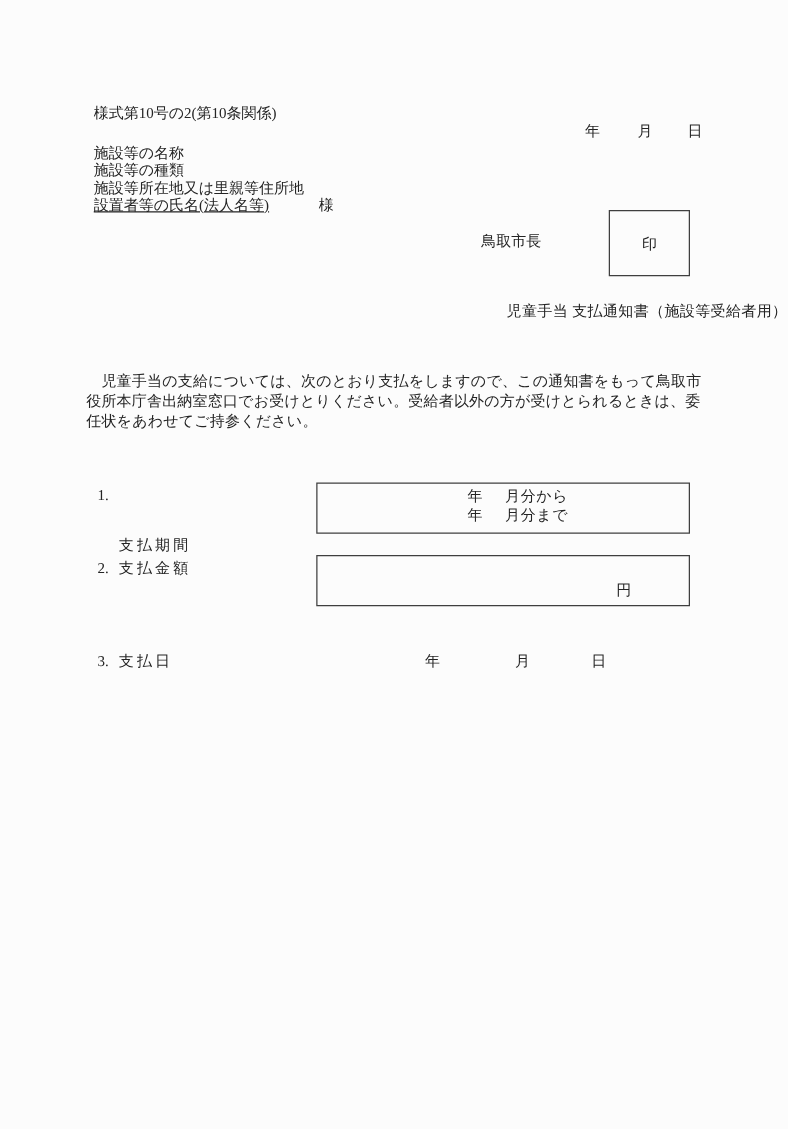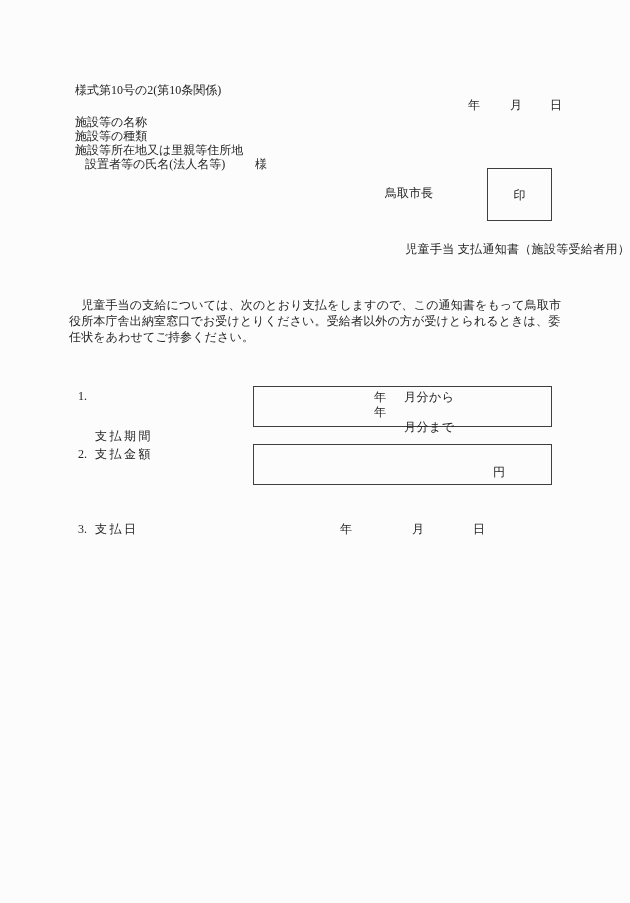--- a/index.html
+++ b/index.html
@@ -75,21 +75,21 @@
   <div>
     <span class="t" style="left:468px; top:99px;">年</span>
     <span class="t" style="left:510px; top:99px;">月</span>
     <span class="t" style="left:550px; top:99px;">日</span>
   </div>
 
   <div>
     <div class="t" style="left:75px; top:116px;text-align:right;">施設等の名称</div>
     <div class="t" style="left:75px; top:130px;">施設等の種類</div>
     <div class="t" style="left:75px; top:144px;">施設等所在地又は里親等住所地</div>
-    <div class="t" style="left:85px; top:158px;">設置者等の氏名(法人名等)</div>
+    <div class="t" style="left:75px; top:158px;text-decoration:underline;">設置者等の氏名(法人名等)</div>
     <div class="t" style="left:255px; top:158px;">様</div>
   </div>
 
   <div class="t" style="left:385px; top:187px;">鳥取市長</div>
 
   <div class="box seal-box">
     <span>印</span>
   </div>
 
   <div class="t title" style="top:243px;">児童手当 支払通知書（施設等受給者用）</div>
@@ -102,21 +102,21 @@
 
   <div>
     <span class="t" style="left:78px; top:390px;">1.</span>
     <span class="t item-label" style="left:95px; top:390px;margin-top:40px;">支払期間</span>
   </div>
 
   <div class="box period-box">
     <span class="t" style="left:120px; top:4px;">年</span>
     <span class="t" style="left:150px; top:4px;">月分から</span>
     <span class="t" style="left:120px; top:19px;">年</span>
-    <span class="t" style="left:150px; top:34px;">月分まで</span>
+    <span class="t" style="left:150px; top:19px;">月分まで</span>
   </div>
 
   <div>
     <span class="t" style="left:78px; top:448px;">2.</span>
     <span class="t item-label" style="left:95px; top:448px;">支払金額</span>
   </div>
 
   <div class="box amount-box">
     <span class="t" style="left:239px; top:21px;">円</span>
   </div>

